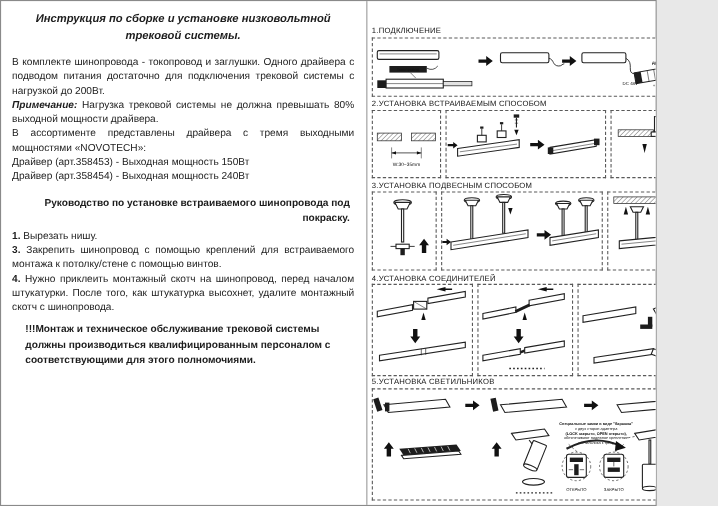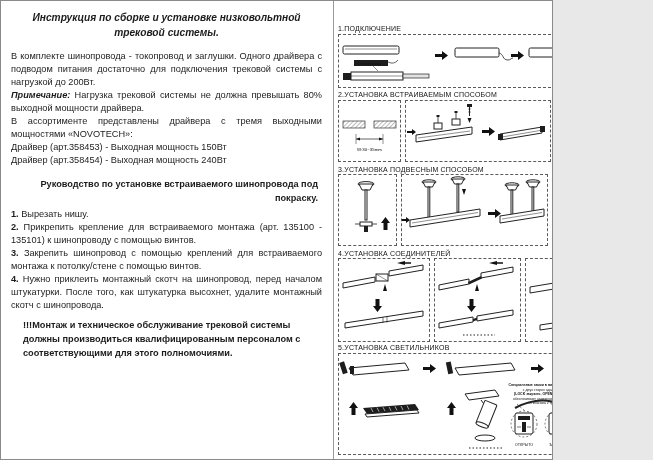--- a/index.html
+++ b/index.html
@@ -1,18 +1,18 @@
 <!DOCTYPE html>
 <html><head>
 <meta charset="utf-8">
 <style>
   * { margin:0; padding:0; box-sizing:border-box; }
   html,body { background:#e8e8e8; }
   .page {
-    position:relative; width:553px; height:460px; background:#ffffff;
+    position:relative; width:597px; height:460px; background:#ffffff;
     border:1px solid #8a8a8a; overflow:hidden;
     font-family:"Liberation Sans", sans-serif; color:#1c1c1c;
   }
   
   .left-col { position:absolute; left:0; top:0; width:333px; height:100%;
               padding:6px 11px 0 10px; border-right:1px solid #9a9a9a; }
   .doc-title { font-size:10.2px; font-weight:bold; font-style:italic;
                text-align:center; line-height:1.5; margin:3px 6px 9px; }
   .body-text p { font-size:9.2px; line-height:1.42; text-align:justify; }
   .note-label { font-weight:bold; font-style:italic; }
@@ -46,21 +46,20 @@
       <p><span class="note-label">Примечание:</span> <span>Нагрузка трековой системы не должна превышать 80% выходной мощности драйвера.</span></p>
       <p>В ассортименте представлены драйвера с тремя выходными мощностями «NOVOTECH»:</p>
       <p>Драйвер (арт.358453) - Выходная мощность 150Вт</p>
       <p>Драйвер (арт.358454) - Выходная мощность 240Вт</p>
     </div>
 
     <div class="guide-heading">Руководство по установке встраиваемого шинопровода под покраску.</div>
 
     <div class="steps">
       <p><b class="snum">1.</b> <span>Вырезать нишу.</span></p>
-      <p><b class="snum">2.</b> <span>Прикрепить крепление для встраиваемого монтажа (арт. 135100 - 135101) к шинопроводу с помощью винтов.</span></p>
       <p><b class="snum">3.</b> <span>Закрепить шинопровод с помощью креплений для встраиваемого монтажа к потолку/стене с помощью винтов.</span></p>
       <p><b class="snum">4.</b> <span>Нужно приклеить монтажный скотч на шинопровод, перед началом штукатурки. После того, как штукатурка высохнет, удалите монтажный скотч с шинопровода.</span></p>
     </div>
 
     <div class="warning">!!!Монтаж и техническое обслуживание трековой системы должны производиться квалифицированным персоналом с соответствующими для этого полномочиями.</div>
   </div>
 
   <div class="right-col">
 
     <div class="sec-title" style="left:4px; top:24px;">1.ПОДКЛЮЧЕНИЕ</div>

